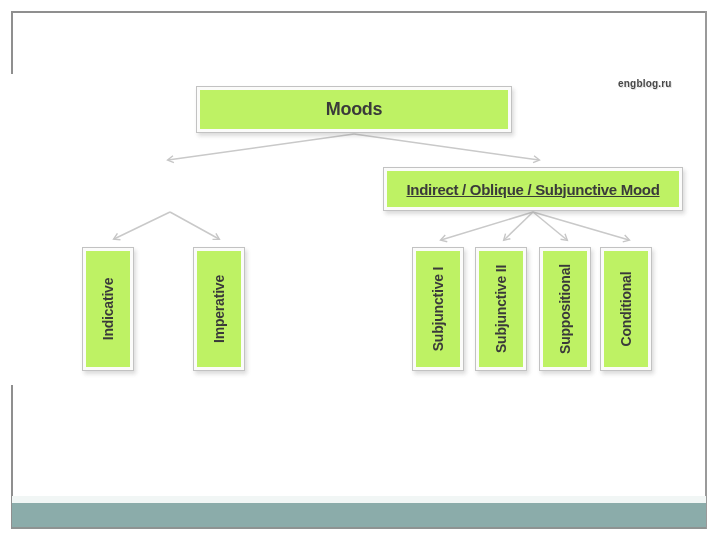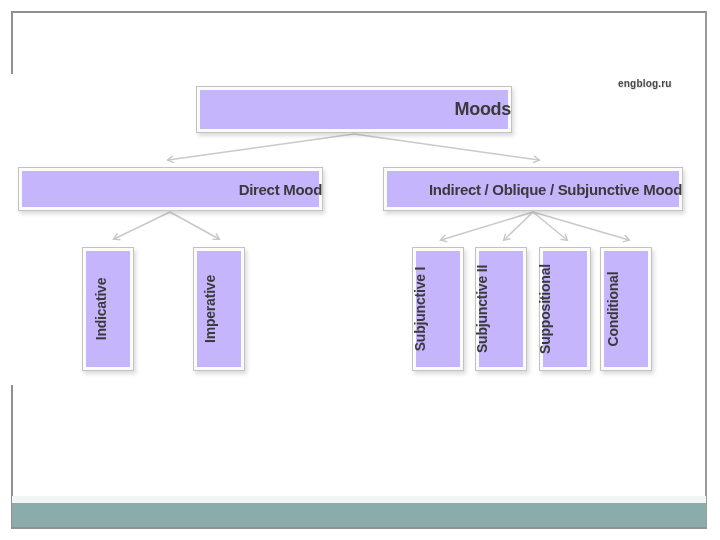--- a/index.html
+++ b/index.html
@@ -30,31 +30,31 @@
     position:absolute;left:618px;top:78px;
     font-size:10px;font-weight:bold;color:#474747;
     letter-spacing:0.2px;
     text-shadow:1px 1px 0 #e3e3e3;
     text-align:right;
   }
 
   
   .node{
     position:absolute;
-    background:#c4b5fd;
+    background:#bef264;
     border:1px solid #c2c2c2;
     box-shadow: inset 0 0 0 3px #fbfbfa, 2px 3px 4px rgba(90,90,90,0.22);
-    display:flex;align-items:center;justify-content:flex-end;
+    display:flex;align-items:center;justify-content:center;
     color:#3a3a3a;font-weight:bold;
     letter-spacing:-0.3px;
     box-sizing:border-box;
   }
   .node-root{left:196px;top:86px;width:316px;height:47px;font-size:18px;}
   .node-direct{left:18px;top:167px;width:305px;height:44px;font-size:15px;}
-  .node-indirect{left:383px;top:167px;width:300px;height:44px;font-size:15px;}
+  .node-indirect{left:383px;top:167px;width:300px;height:44px;font-size:15px;text-decoration:underline;}
   .leaf{top:247px;width:52px;height:124px;}
   .leaf span{
     transform:rotate(-90deg);
     white-space:nowrap;
     font-size:14px;font-weight:bold;color:#3a3a3a;
     letter-spacing:-0.2px;
   }
   .leaf-0{left:82px;}
   .leaf-1{left:193px;}
   .leaf-2{left:412px;}
@@ -89,23 +89,20 @@
       <path d="M533,212 L504,240" marker-end="url(#arrowhead)"></path>
       <path d="M533,212 L567,240" marker-end="url(#arrowhead)"></path>
       <path d="M533,212 L629,240" marker-end="url(#arrowhead)"></path>
     </g>
   </svg>
 
   <div class="node node-root">
     <span>Moods</span>
   </div>
 
-  <div class="node node-direct">
-    <span>Direct Mood</span>
-  </div>
 
   <div class="node node-indirect">
     <span>Indirect / Oblique / Subjunctive Mood</span>
   </div>
 
   <div class="node leaf leaf-0">
     <span>Indicative</span>
   </div>
   <div class="node leaf leaf-1">
     <span>Imperative</span>

